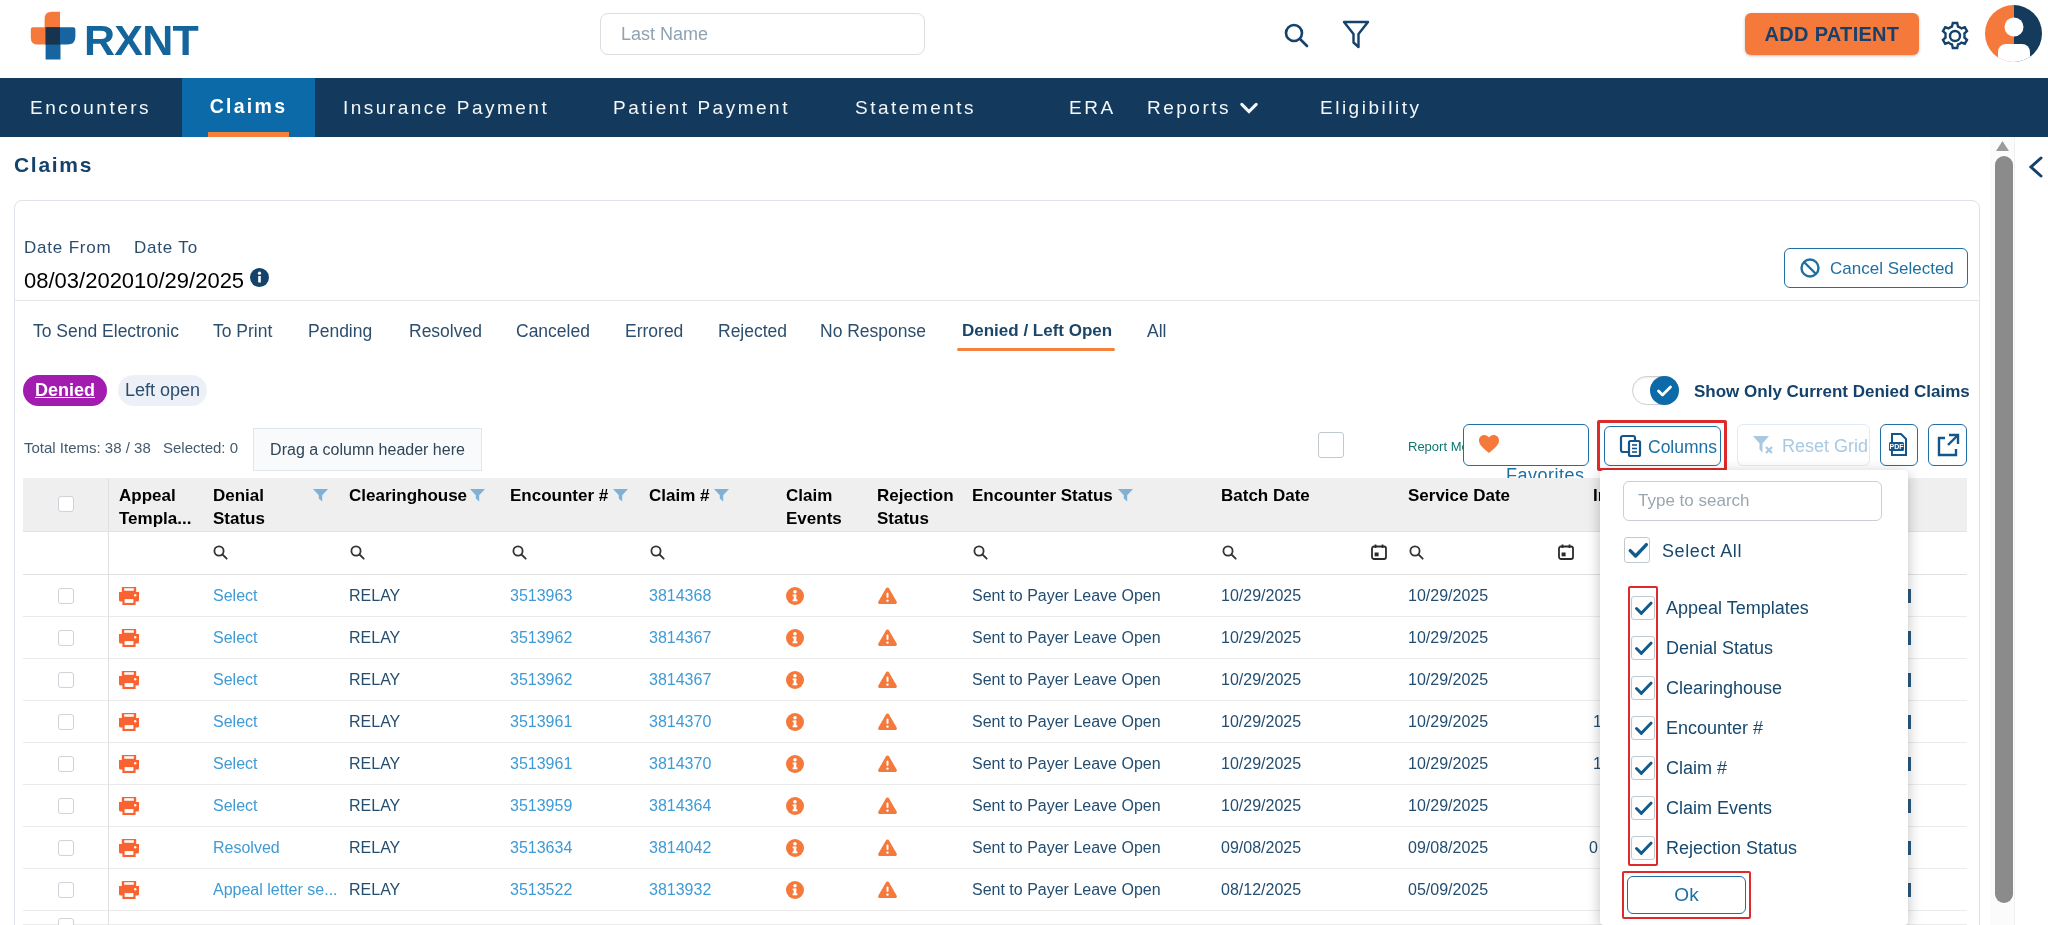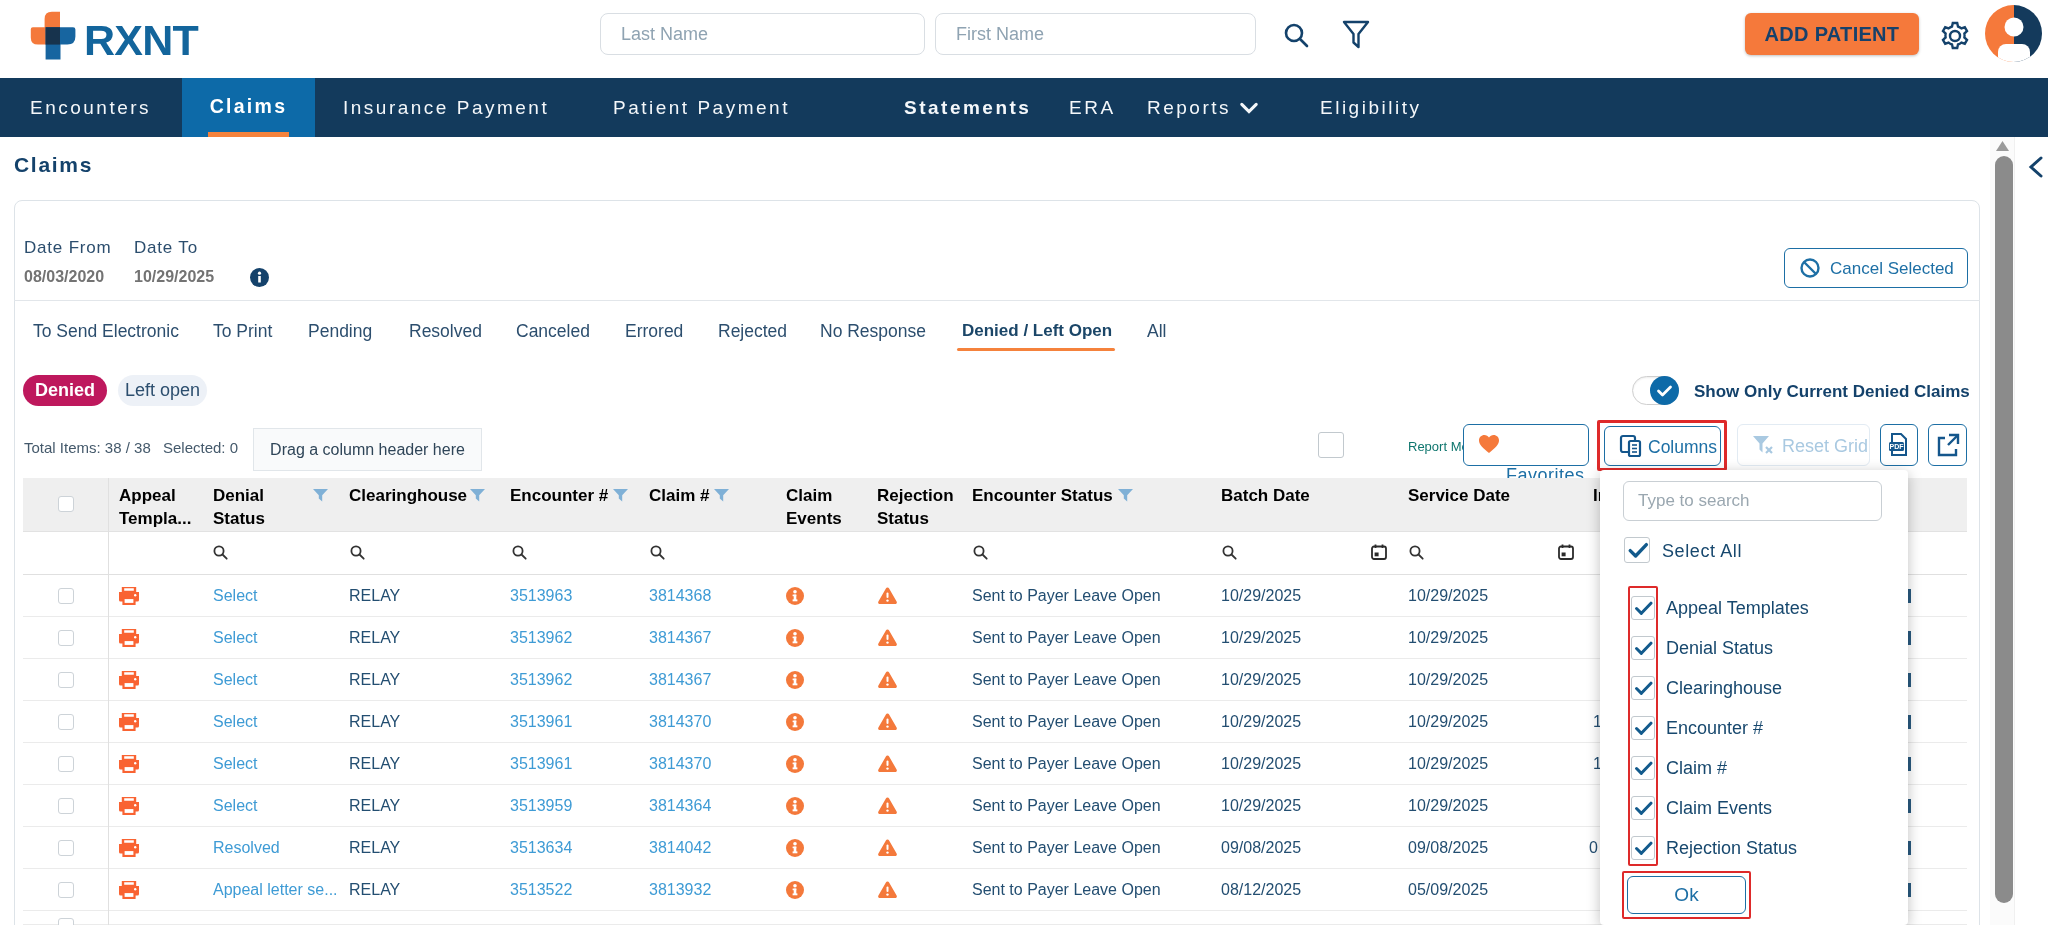--- a/index.html
+++ b/index.html
@@ -19,21 +19,21 @@
   .navitem { position:absolute; top:0; height:59px; line-height:59px; color:#F4F7FA; font-size:19px; letter-spacing:2.5px; }
   #navclaims { position:absolute; left:182px; top:0; width:133px; height:59px; background:#0D6AA8; }
   #navclaims span { display:block; text-align:center; line-height:57px; color:#fff; font-weight:bold; font-size:19.5px; letter-spacing:2.3px; }
   #navclaims .bar { position:absolute; left:26px; bottom:0; width:81px; height:5px; background:#F5823C; }
   
   #title { position:absolute; left:14px; top:153px; font-size:21px; font-weight:bold; color:#14426B; letter-spacing:1.7px; }
   
   #card { position:absolute; left:14px; top:200px; width:1966px; height:760px;
     border:1px solid #DDE3E8; border-radius:8px; background:#fff; }
   .lbl { position:absolute; font-size:17px; letter-spacing:0.8px; color:#2C4E6E; }
-  .val { position:absolute; font-size:16px; font-weight:bold; color:#737373; }
+  .val { position:absolute; font-size:22px; font-weight:normal; color:#000000; }
   #sep1 { position:absolute; left:14px; top:300px; width:1966px; height:1px; background:#E2E6EA; }
   .tab { position:absolute; top:321px; font-size:17.5px; color:#2C4E6E; }
   #tabactive { font-weight:bold; color:#1B4668; font-size:17px; }
   #tabbar { position:absolute; left:957px; top:348px; width:158px; height:3px; background:#F5823C; border-radius:2px; }
   .pill { position:absolute; top:375px; height:31px; border-radius:16px; font-size:18px; line-height:31px; text-align:center; }
   
   .obtn { position:absolute; border:1.5px solid #1D6FA5; border-radius:6px; background:#fff; color:#1D6FA5; }
   
   #thead { position:absolute; left:23px; top:478px; width:1944px; height:54px; background:#EFEFEF; border-bottom:1px solid #E2E2E2;}
   .hc { position:absolute; font-size:17px; font-weight:bold; color:#000000; line-height:23px; }
@@ -106,21 +106,20 @@
 <div id="page">
 
   <div id="tophdr">
     <svg class="abs" style="left:30px;top:8px;" width="48" height="53" viewBox="0 0 48 53">
       <path d="M2.8 19.2 H14.6 V11 Q14.6 3.8 21.8 3.8 H30 V36.6 H8 Q0.8 36.6 0.8 29.4 V21.2 Q0.8 19.2 2.8 19.2 Z" fill="#F4793B"></path>
       <path d="M15.6 19.2 H43 Q45.4 19.2 45.4 21.6 V28.6 Q45.4 36.6 37.4 36.6 H30.5 V51.5 H15.6 Z" fill="#1765A0"></path>
       <path d="M15.6 19.2 H30 V36.6 H15.6 Z" fill="#17334D"></path>
     </svg>
     <div class="abs" style="left:84px;top:19px;font-size:43px;font-weight:bold;color:#13659C;letter-spacing:-0.8px;line-height:1;">RXNT</div>
     <div class="tinput" style="left:600px;width:325px;">Last Name</div>
-    <div class="tinput" style="left:935px;width:321px;">First Name</div>
     <svg class="abs" style="left:1282px;top:21px;" width="28" height="28" viewBox="0 0 28 28">
       <circle cx="12" cy="12" r="8" fill="none" stroke="#14426B" stroke-width="2.6"></circle>
       <line x1="18" y1="18" x2="25" y2="25" stroke="#14426B" stroke-width="2.6" stroke-linecap="round"></line>
     </svg>
     <svg class="abs" style="left:1342px;top:20px;" width="28" height="30" viewBox="0 0 28 30">
       <path d="M2 2 h24 l-9.5 12 v13 l-5 -4.5 v-8.5 z" fill="none" stroke="#14426B" stroke-width="2.4" stroke-linejoin="round"></path>
     </svg>
     <div id="addpat">ADD PATIENT</div>
     <svg class="abs" style="left:1939px;top:20px;" width="32" height="32" viewBox="0 0 32 32">
       <g stroke="#14426B" stroke-width="2.4" fill="none">
@@ -144,21 +143,21 @@
   </div>
 
   <div id="nav">
     <div class="navitem" style="left:30px;">Encounters</div>
     <div id="navclaims">
         <span>Claims</span>
         <div class="bar"></div>
       </div>
     <div class="navitem" style="left:343px;">Insurance Payment</div>
     <div class="navitem" style="left:613px;">Patient Payment</div>
-    <div class="navitem" style="left:904px;font-weight:bold;">Statements</div>
+    <div class="navitem" style="left:855px;">Statements</div>
     <div class="navitem" style="left:1040px;margin-left:29px;">ERA</div>
     <div class="navitem" style="left:1147px;">Reports</div>
     <svg class="abs" style="left:1239px;top:24px;" width="20" height="12" viewBox="0 0 16 10">
       <path d="M2 2 l6 6 6 -6" fill="none" stroke="#F4F7FA" stroke-width="2.6" stroke-linecap="round"></path>
     </svg>
     <div class="navitem" style="left:1320px;">Eligibility</div>
   </div>
 
   <div id="title">Claims</div>
 
@@ -188,21 +187,21 @@
   <div class="tab" style="left:308px;">Pending</div>
   <div class="tab" style="left:409px;">Resolved</div>
   <div class="tab" style="left:516px;">Canceled</div>
   <div class="tab" style="left:625px;">Errored</div>
   <div class="tab" style="left:718px;">Rejected</div>
   <div class="tab" style="left:820px;">No Response</div>
   <div class="tab" id="tabactive" style="left:962px;">Denied / Left Open</div>
   <div class="tab" style="left:1147px;">All</div>
   <div id="tabbar"></div>
 
-  <div class="pill" style="left:23px;width:84px;background:#be185d;color:#fff;font-weight:bold;">Denied</div>
+  <div class="pill" style="left:23px;width:84px;background:#a21caf;color:#fff;font-weight:bold;text-decoration:underline;">Denied</div>
   <div class="pill" style="left:118px;width:89px;background:#EDF1F7;color:#2C4E6E;">Left open</div>
 
   <div class="abs" style="left:1632px;top:376px;width:47px;height:29px;border:1px solid #CFCFCF;border-radius:15px;background:#fff;box-shadow:inset 0 1px 2px rgba(0,0,0,0.08);"></div>
   <svg class="abs" style="left:1650px;top:376px;" width="29" height="29" viewBox="0 0 29 29">
     <circle cx="14.5" cy="14.5" r="14.5" fill="#0D6AA8"></circle>
     <path d="M8.5 15 l4 4 8 -8" fill="none" stroke="#fff" stroke-width="2.8" stroke-linecap="round" stroke-linejoin="round"></path>
   </svg>
   <div class="abs" style="left:1694px;top:382px;font-size:17px;font-weight:bold;color:#14426B;">Show Only Current Denied Claims</div>
 
   <div class="abs" style="left:24px;top:439px;font-size:15px;color:#44596B;">Total Items: 38 / 38</div>

